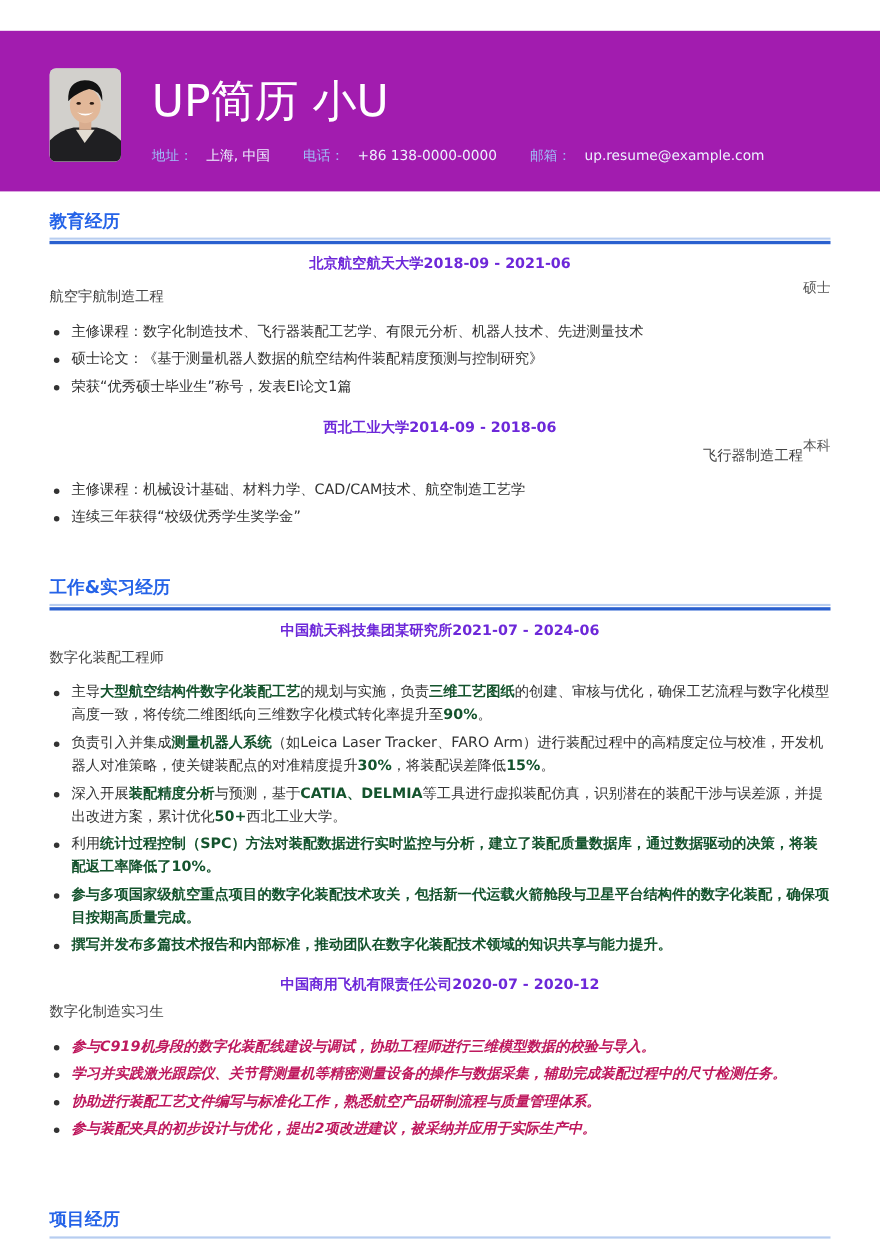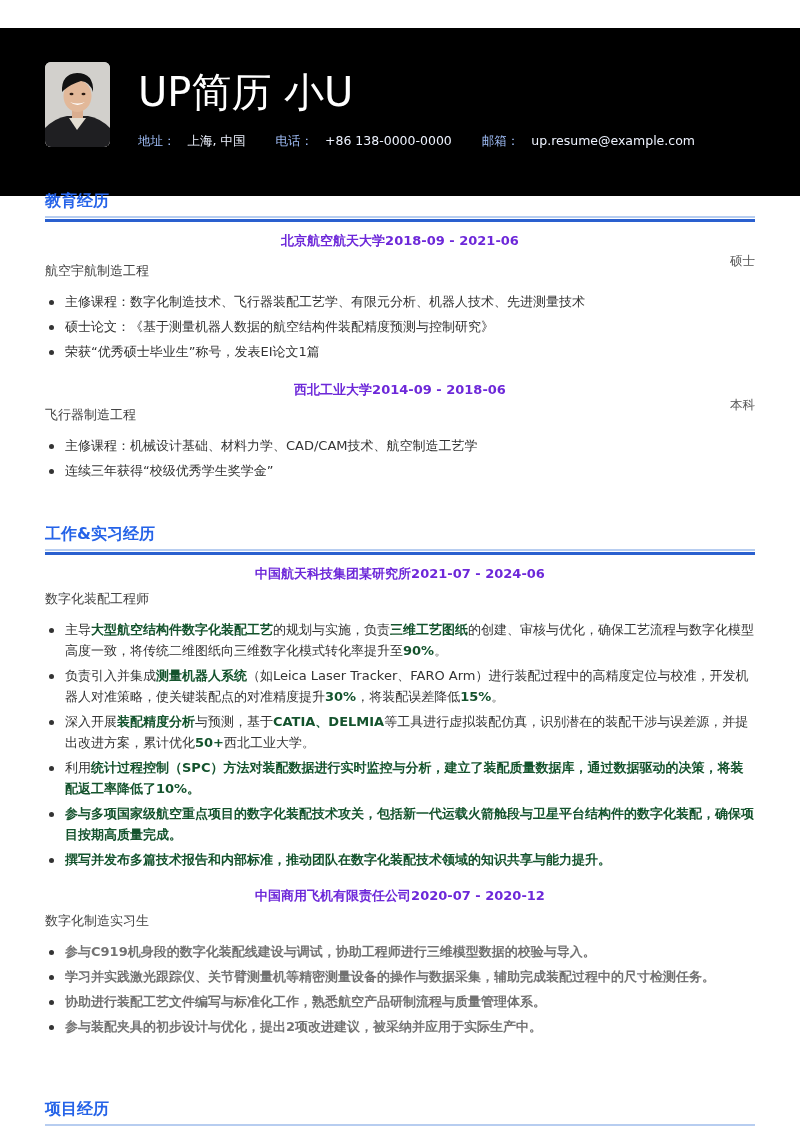--- a/index.html
+++ b/index.html
@@ -1,21 +1,21 @@
 <!DOCTYPE html>
 <html><head>
 <meta charset="utf-8">
 <style>
   * { margin: 0; padding: 0; box-sizing: border-box; }
   html, body { width: 800px; height: 1130px; overflow: hidden; background: #ffffff; }
   body { font-family: "DejaVu Sans", "Liberation Sans", sans-serif; color: #222; position: relative; }
 
   .header {
-    position: absolute; left: 0; top: 28px; width: 800px; height: 168px;
-    background: #000000;
+    position: absolute; left: 0; top: 28px; width: 800px; height: 146px;
+    background: #a21caf;
   }
   .avatar {
     position: absolute; left: 45px; top: 34px; width: 65px; height: 85px;
     border-radius: 6px; overflow: hidden; background: #cfcfcd;
   }
   .avatar svg { display: block; }
   .name {
     position: absolute; left: 138px; top: 38px;
     font-size: 40px; color: #ffffff; font-weight: normal; letter-spacing: 0px;
     line-height: 52px;
@@ -39,21 +39,21 @@
   .entry-head { display: flex; justify-content: center; font-size: 13px; font-weight: bold; color: #6d28d9; line-height: 20px; }
   .entry-sub { display: flex; justify-content: space-between; font-size: 13px; color: #444; line-height: 20px; }
   .entry-sub .degree { font-size: 12.5px; color: #555; }
   .bullets { list-style: none; margin-top: 6px; }
   .bullets li {
     position: relative; padding-left: 20px; font-size: 13px; color: #333; line-height: 21px; margin-bottom: 4px;
   }
   .bullets li::before {
     content: ""; position: absolute; left: 4px; top: 9px; width: 5px; height: 5px; border-radius: 50%; background: #333;
   }
-  .bullets li.bold { font-weight: bold; color: #737373; }
+  .bullets li.bold { font-weight: bold; color: #be185d; font-style: italic; }
   .b { font-weight: bold; color: #14532d; }
 </style>
 </head>
 <body>
 
 <div class="header">
   <div class="avatar">
     <svg width="65" height="85" viewBox="0 0 65 85">
       <rect width="65" height="85" fill="#d2d0cc"></rect>
       <path d="M0 85 L0 66 Q10 56 22 54 L43 54 Q55 56 65 66 L65 85 Z" fill="#1f1f22"></path>
@@ -103,21 +103,21 @@
       <li>硕士论文：《基于测量机器人数据的航空结构件装配精度预测与控制研究》</li>
       <li>荣获“优秀硕士毕业生”称号，发表EI论文1篇</li>
     </ul>
   </div>
 
   <div class="entry" style="margin-top:18px;">
     <div class="entry-head">
       <span>西北工业大学</span>
       <span>2014-09 - 2018-06</span>
     </div>
-    <div class="entry-sub" style="margin-top:5px;">
+    <div class="entry-sub" style="margin-top:5px;justify-content:flex-end;">
       <span>飞行器制造工程</span>
       <span class="degree" style="margin-top:-10px;">本科</span>
     </div>
     <ul class="bullets" style="margin-top:10px;">
       <li>主修课程：机械设计基础、材料力学、CAD/CAM技术、航空制造工艺学</li>
       <li>连续三年获得“校级优秀学生奖学金”</li>
     </ul>
   </div>
 </div>
 

